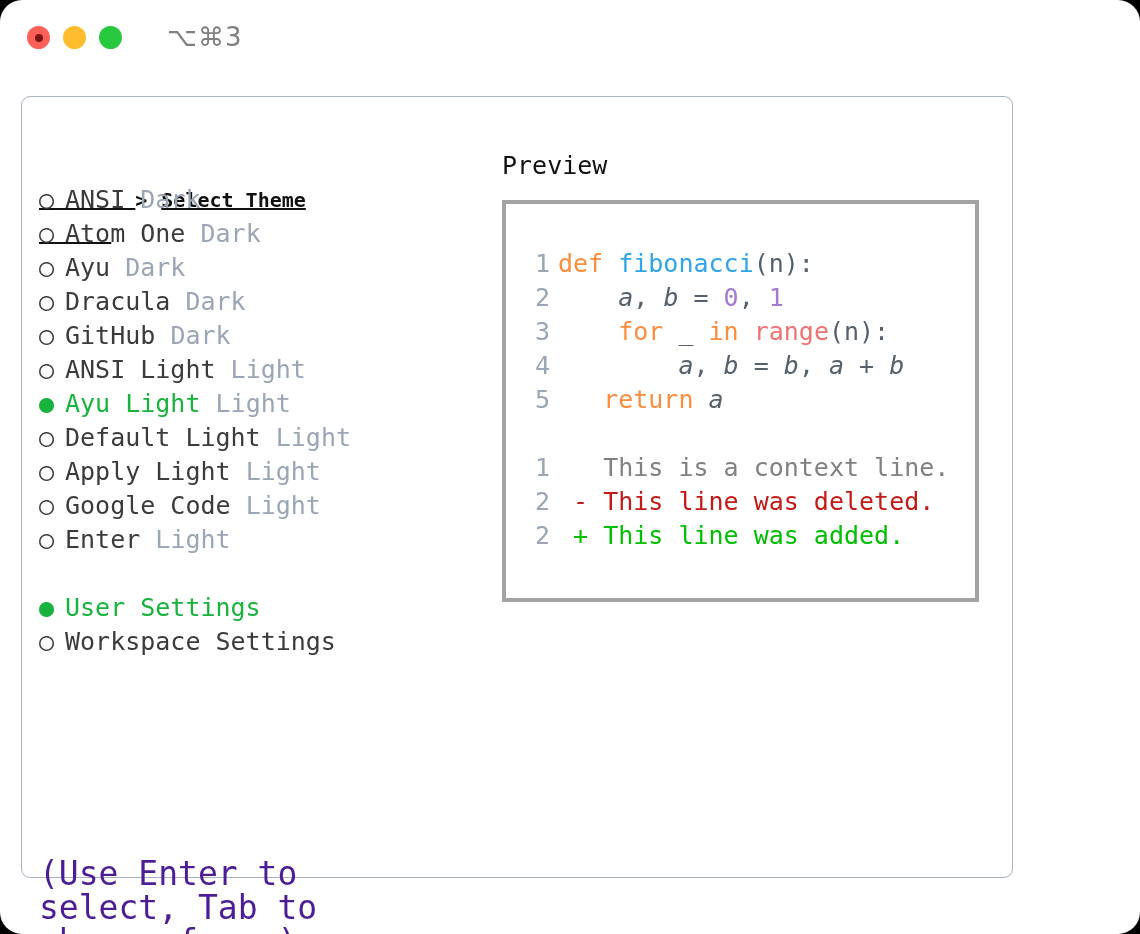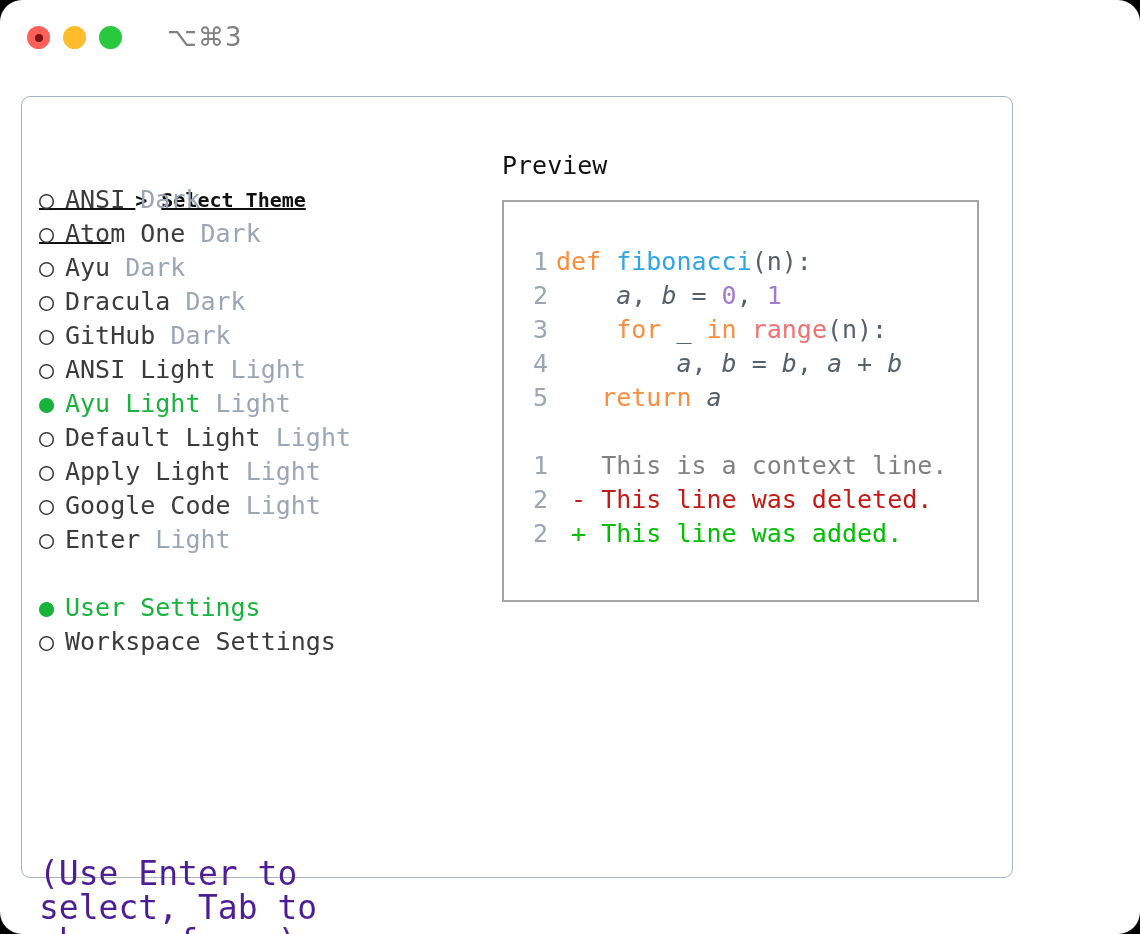--- a/index.html
+++ b/index.html
@@ -142,21 +142,21 @@
     line-height: 34px;
     height: 34px;
   }
   #preview-box {
     position: absolute;
     left: 0px;
     top: 51px;
     width: 477px;
     height: 402px;
     box-sizing: border-box;
-    border: 2px solid #a3a3a3;
+    border: 4px solid #a3a3a3;
     background: #ffffff;
   }
   #code {
     position: absolute;
     left: 18px;
     top: 43px;
     font-size: 25px;
     line-height: 34px;
     white-space: pre;
   }

